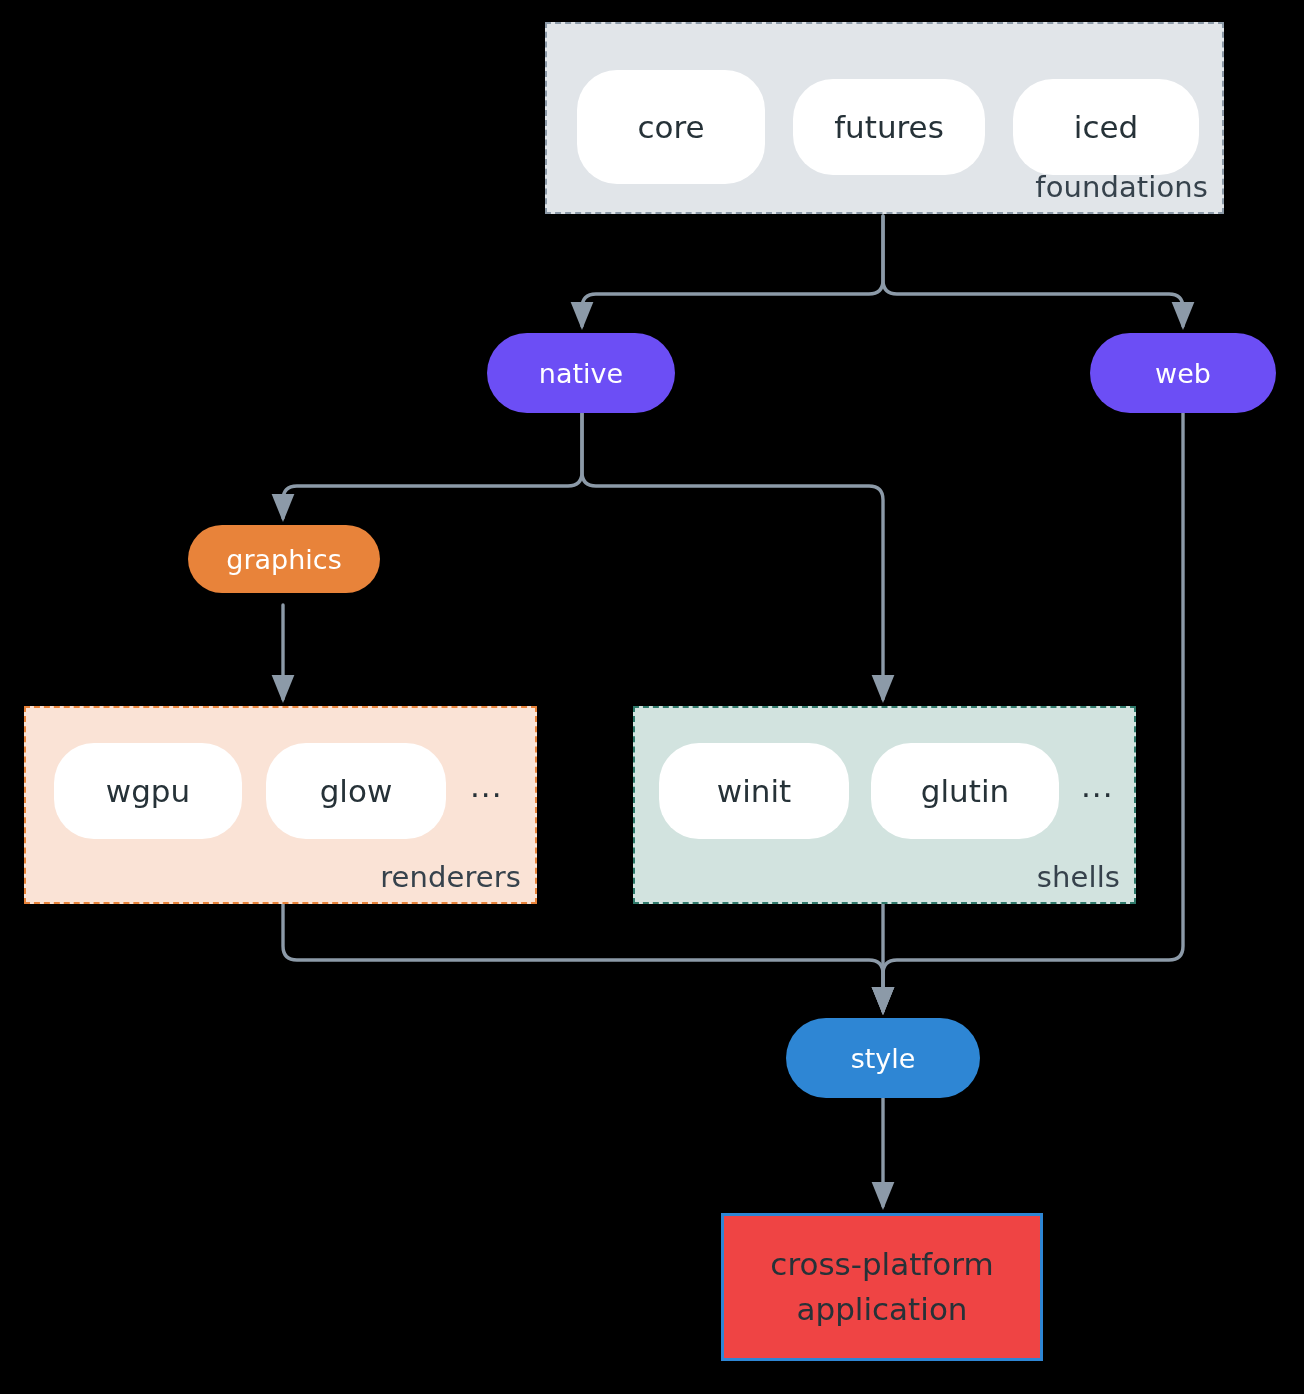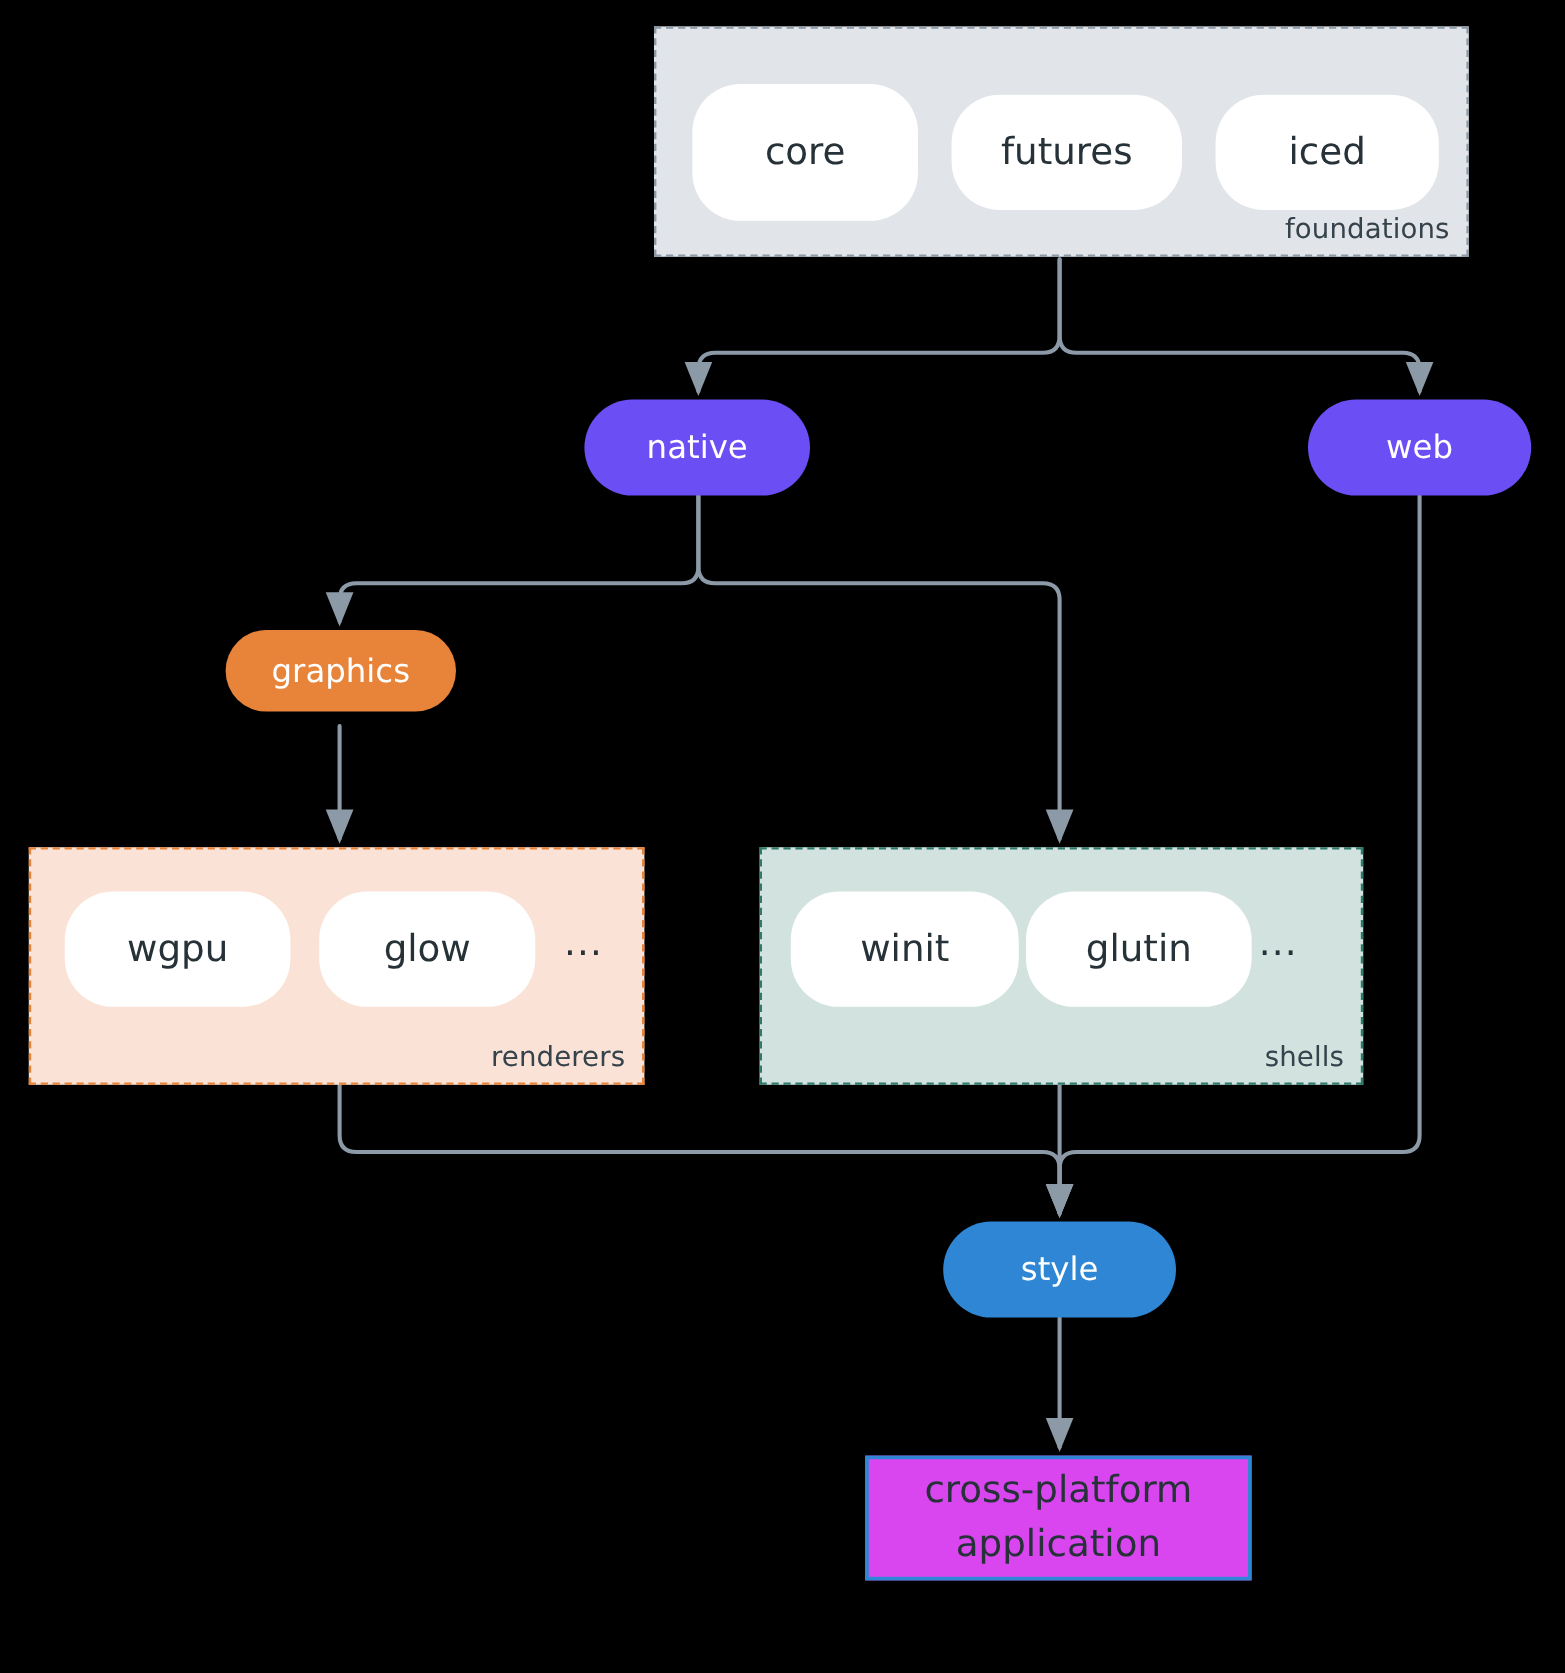--- a/index.html
+++ b/index.html
@@ -25,21 +25,21 @@
 
   
   .group {
     position: absolute;
     box-sizing: border-box;
   }
   .group-label {
     position: absolute;
     right: 14px;
     bottom: 8px;
-    font-size: 23px;
+    font-size: 29px;
     color: #36424c;
     letter-spacing: 0.1px;
     white-space: nowrap;
   }
   .pill-row {
     position: absolute;
     display: flex;
     align-items: center;
   }
 
@@ -107,32 +107,32 @@
   }
   #renderers-chips { left: 28px; top: 35px; gap: 24px; }
   #chip-wgpu { width: 188px; height: 96px; text-align: right; }
   #chip-glow { width: 180px; height: 96px; }
 
   #shells-group {
     left: 633px; top: 706px; width: 503px; height: 198px;
     background: #d2e3df;
     border: 2px dashed #2f7a6b;
   }
-  #shells-chips { left: 24px; top: 35px; gap: 6px; }
+  #shells-chips { left: 24px; top: 35px; gap: 22px; }
   #chip-winit  { width: 190px; height: 96px; }
   #chip-glutin { width: 188px; height: 96px; }
 
   #node-native   { left: 487px; top: 333px; width: 188px; height: 80px; background: #6c4ef5; }
   #node-web      { left: 1090px; top: 333px; width: 186px; height: 80px; background: #6c4ef5; }
   #node-graphics { left: 188px; top: 525px; width: 192px; height: 68px; background: #e8833a; }
   #node-iced     { left: 786px; top: 1018px; width: 194px; height: 80px; background: #2e86d4; }
 
   #node-application {
-    left: 721px; top: 1213px; width: 322px; height: 104px;
-    background: #d946ef;
+    left: 721px; top: 1213px; width: 322px; height: 148px;
+    background: #ef4444;
     border: 3px solid #2e86d4;
   }
 </style>
 </head>
 <body>
 
 <div id="stage">
 
   <svg id="edges" viewBox="0 0 1304 1394" xmlns="http://www.w3.org/2000/svg">
     <defs>

